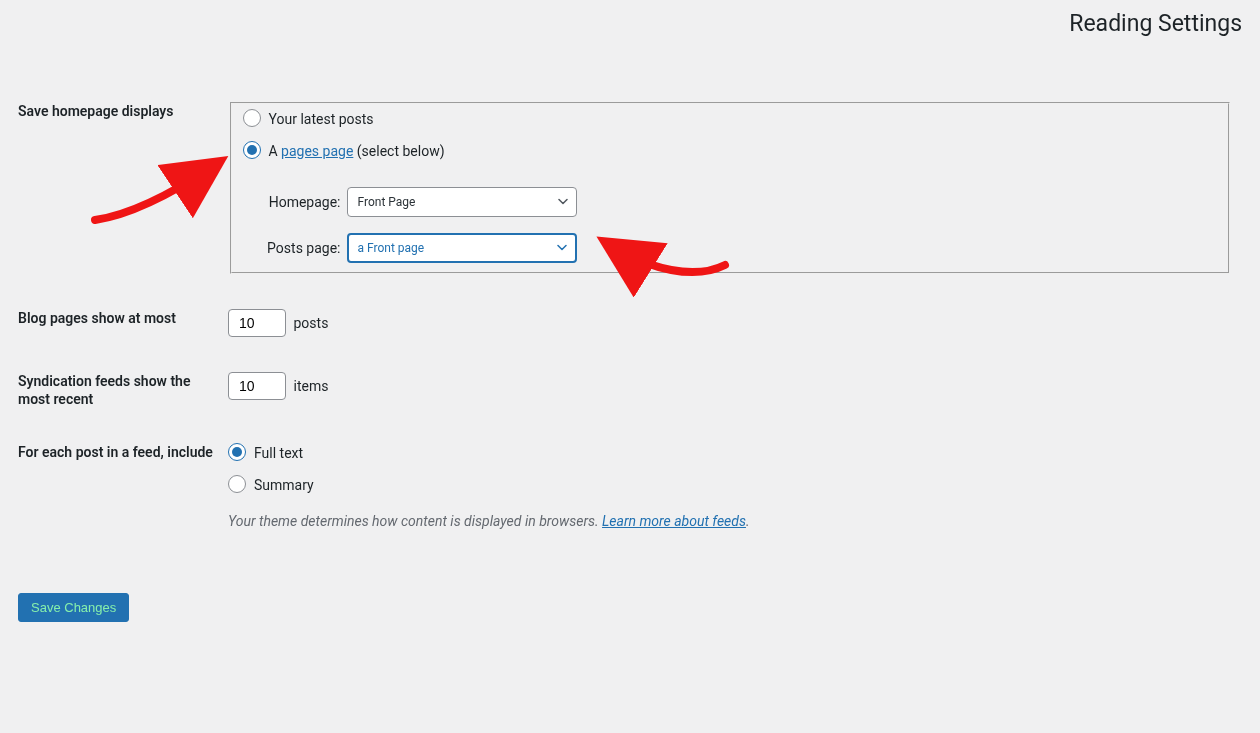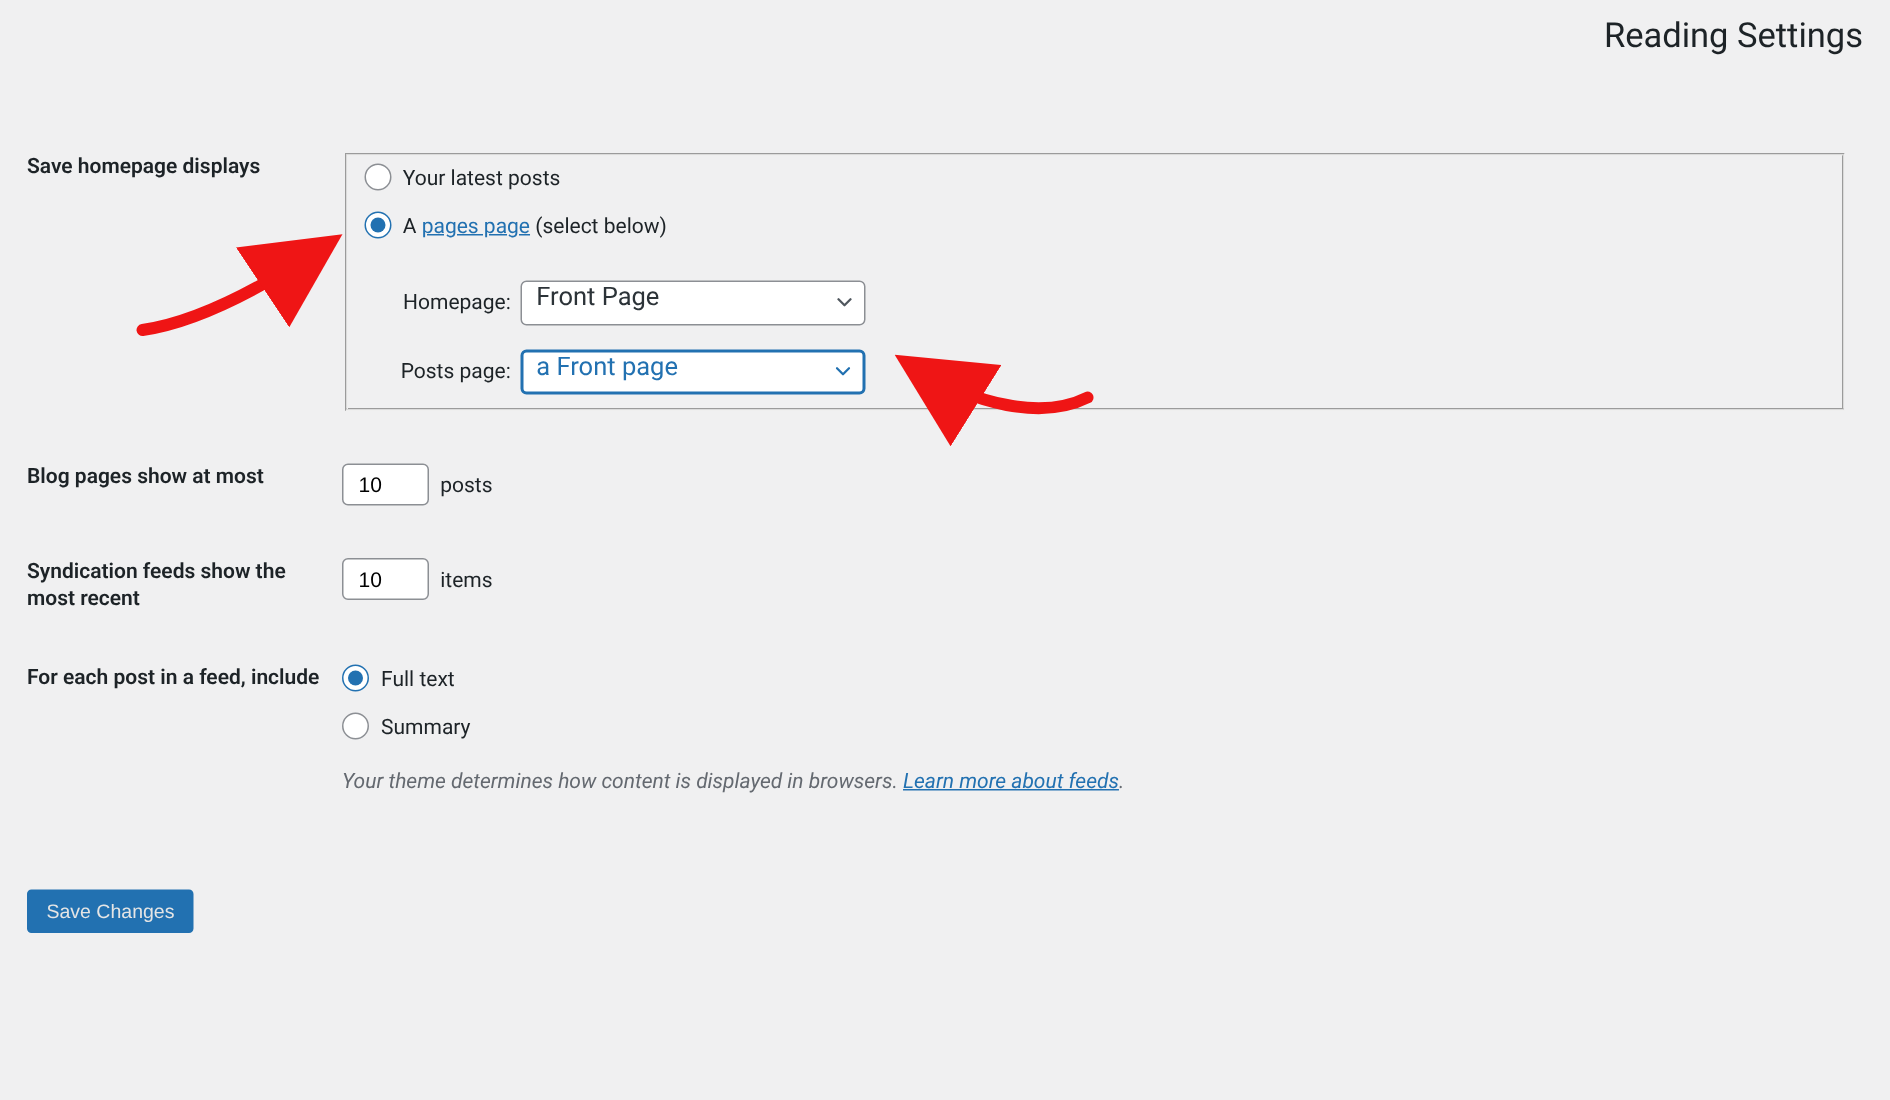--- a/index.html
+++ b/index.html
@@ -98,23 +98,23 @@
     font-size: 14px;
   }
   .select-box {
     position: relative;
     width: 230px;
     height: 30px;
     border: 1px solid #8c8f94;
     border-radius: 4px;
     background: #fff;
     display: flex;
-    align-items: flex-start;
+    align-items: center;
     padding: 0 28px 0 10px;
-    font-size: 17px;
+    font-size: 12px;
     color: #2c3338;
     box-sizing: border-box;
   }
   .select-box.focused {
     border: 2px solid #2271b1;
     padding: 0 27px 0 9px;
     color: #2271b1;
   }
   .select-box .chev {
     position: absolute;
@@ -140,21 +140,21 @@
     color: #646970;
     font-style: italic;
     margin-top: 20px;
     font-size: 14px;
   }
   .submit-row {
     margin-top: 30px;
   }
   .button-primary {
     background: #2271b1;
-    color: #e5e5e5;
+    color: #86efac;
     border: 1px solid #2271b1;
     border-radius: 3px;
     padding: 6px 12px;
     font-size: 13px;
     cursor: pointer;
   }
   
   .annotation-arrow {
     position: absolute;
     pointer-events: none;

